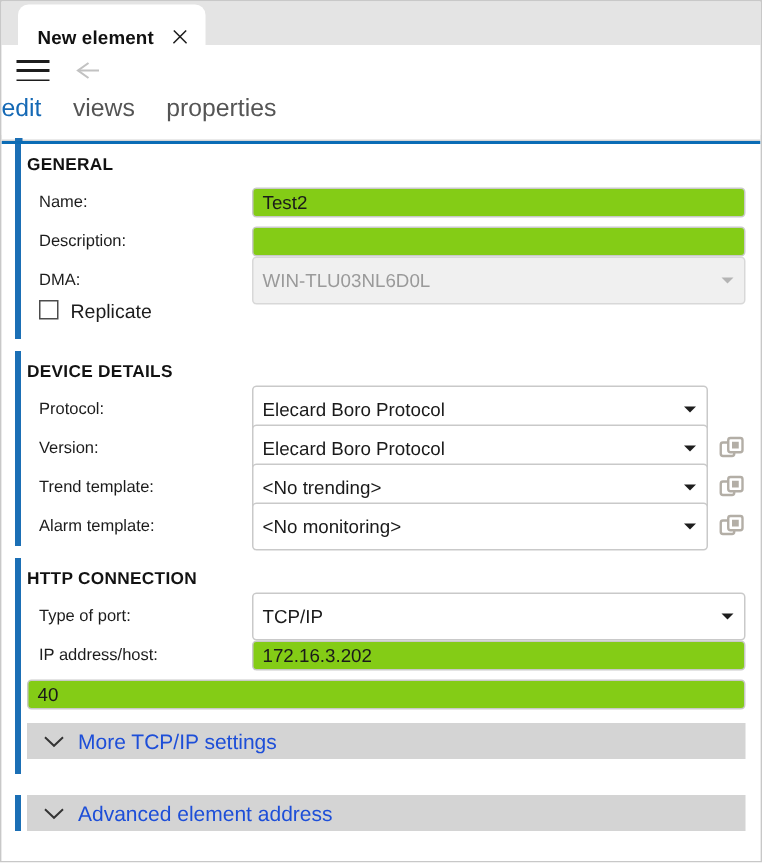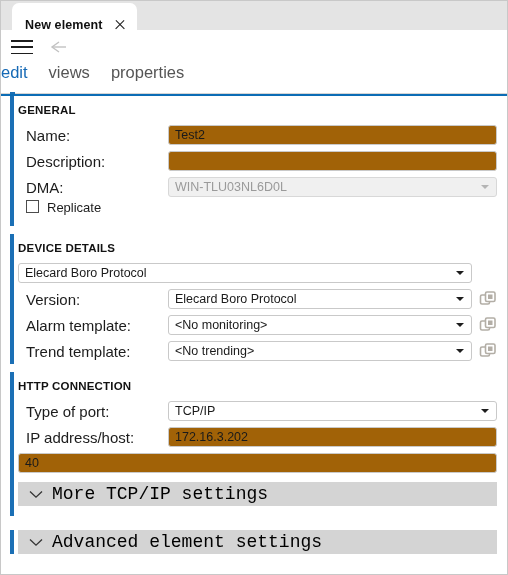--- a/index.html
+++ b/index.html
@@ -168,57 +168,57 @@
   }
 
   .row {
     display: flex;
     align-items: center;
     height: 26px;
   }
   .row .label {
     width: 150px;
     flex: none;
-    font-size: 15px;
+    font-size: 11px;
     color: #1c1c1c;
     padding-left: 8px;
     box-sizing: border-box;
     white-space: nowrap;
   }
   .ctrlwrap {
     flex: 1;
     display: flex;
     align-items: center;
     gap: 7px;
     padding-right: 10px;
   }
 
   .field {
     flex: 1;
     height: 20px;
     box-sizing: border-box;
     border: 1px solid #c9c9c9;
     border-radius: 3px;
-    background: #a16207;
+    background: #84cc16;
     font-family: "Liberation Sans", sans-serif;
     font-size: 12.5px;
     color: #1a1a1a;
     padding: 0 6px;
     line-height: 18px;
     outline: none;
     display: flex;
     align-items: center;
     overflow: hidden;
     white-space: nowrap;
   }
 
   .combo {
     flex: 1;
     position: relative;
-    height: 20px;
+    height: 32px;
     box-sizing: border-box;
     border: 1px solid #c9c9c9;
     border-radius: 3px;
     background: #ffffff;
     display: flex;
     align-items: center;
     padding: 0 22px 0 6px;
     font-size: 12.5px;
     color: #1a1a1a;
     white-space: nowrap;
@@ -282,24 +282,23 @@
     margin-right: 10px;
     box-sizing: border-box;
   }
   .chev {
     width: 14px;
     height: 9px;
     flex: none;
   }
   .chev svg { display: block; }
   .collapselabel {
-    font-size: 18px;
-    color: #000000;
+    font-size: 14px;
+    color: #1d4ed8;
     white-space: nowrap;
-    font-family: Liberation Mono, monospace;
   }
   .spacer-sm { height: 8px; }
   .spacer-md { height: 14px; }
 </style>
 </head>
 <body>
 
 <div class="window">
 
   <div class="tabstrip">
@@ -367,20 +366,21 @@
       </div>
     </div>
 
     <div class="spacer-sm"></div>
 
     <div class="group">
       <div class="accent"></div>
       <div class="group-title">DEVICE DETAILS</div>
 
       <div class="row">
+        <div class="label">Protocol:</div>
         <div class="ctrlwrap">
           <div class="combo">
             <span>Elecard Boro Protocol</span>
             <span class="caret"></span>
           </div>
           <span class="dupicon"></span>
         </div>
       </div>
 
       <div class="row">
@@ -394,52 +394,52 @@
             <svg width="18" height="18" viewBox="0 0 18 18">
               <rect x="1.5" y="5" width="9" height="9" rx="1.5" fill="#ffffff" stroke="#b3aea6" stroke-width="1.6"></rect>
               <rect x="6.5" y="2" width="9.5" height="9.5" rx="1.5" fill="#ffffff" stroke="#b3aea6" stroke-width="1.6"></rect>
               <rect x="9" y="4.5" width="4.5" height="4.5" fill="#b3aea6"></rect>
             </svg>
           </span>
         </div>
       </div>
 
       <div class="row">
+        <div class="label">Trend template:</div>
+        <div class="ctrlwrap">
+          <div class="combo">
+            <span>&lt;No trending&gt;</span>
+            <span class="caret"></span>
+          </div>
+          <span class="dupicon">
+            <svg width="18" height="18" viewBox="0 0 18 18">
+              <rect x="1.5" y="5" width="9" height="9" rx="1.5" fill="#ffffff" stroke="#b3aea6" stroke-width="1.6"></rect>
+              <rect x="6.5" y="2" width="9.5" height="9.5" rx="1.5" fill="#ffffff" stroke="#b3aea6" stroke-width="1.6"></rect>
+              <rect x="9" y="4.5" width="4.5" height="4.5" fill="#b3aea6"></rect>
+            </svg>
+          </span>
+        </div>
+      </div>
+
+      <div class="row">
         <div class="label">Alarm template:</div>
         <div class="ctrlwrap">
           <div class="combo">
             <span>&lt;No monitoring&gt;</span>
             <span class="caret"></span>
           </div>
           <span class="dupicon">
             <svg width="18" height="18" viewBox="0 0 18 18">
               <rect x="1.5" y="5" width="9" height="9" rx="1.5" fill="#ffffff" stroke="#b3aea6" stroke-width="1.6"></rect>
               <rect x="6.5" y="2" width="9.5" height="9.5" rx="1.5" fill="#ffffff" stroke="#b3aea6" stroke-width="1.6"></rect>
               <rect x="9" y="4.5" width="4.5" height="4.5" fill="#b3aea6"></rect>
             </svg>
           </span>
         </div>
       </div>
-
-      <div class="row">
-        <div class="label">Trend template:</div>
-        <div class="ctrlwrap">
-          <div class="combo">
-            <span>&lt;No trending&gt;</span>
-            <span class="caret"></span>
-          </div>
-          <span class="dupicon">
-            <svg width="18" height="18" viewBox="0 0 18 18">
-              <rect x="1.5" y="5" width="9" height="9" rx="1.5" fill="#ffffff" stroke="#b3aea6" stroke-width="1.6"></rect>
-              <rect x="6.5" y="2" width="9.5" height="9.5" rx="1.5" fill="#ffffff" stroke="#b3aea6" stroke-width="1.6"></rect>
-              <rect x="9" y="4.5" width="4.5" height="4.5" fill="#b3aea6"></rect>
-            </svg>
-          </span>
-        </div>
-      </div>
     </div>
 
     <div class="spacer-sm"></div>
 
     <div class="group">
       <div class="accent"></div>
       <div class="group-title">HTTP CONNECTION</div>
 
       <div class="row">
         <div class="label">Type of port:</div>
@@ -482,19 +482,19 @@
     <div class="spacer-md"></div>
 
     <div class="group">
       <div class="accent"></div>
       <div class="collapsebar">
         <span class="chev">
           <svg width="14" height="9" viewBox="0 0 14 9">
             <path d="M1 1.5 L7 7.2 L13 1.5" fill="none" stroke="#343434" stroke-width="1.3"></path>
           </svg>
         </span>
-        <span class="collapselabel">Advanced element settings</span>
+        <span class="collapselabel">Advanced element address</span>
       </div>
 
     </div>
 
   </div>
 </div>
 
 </body></html>

